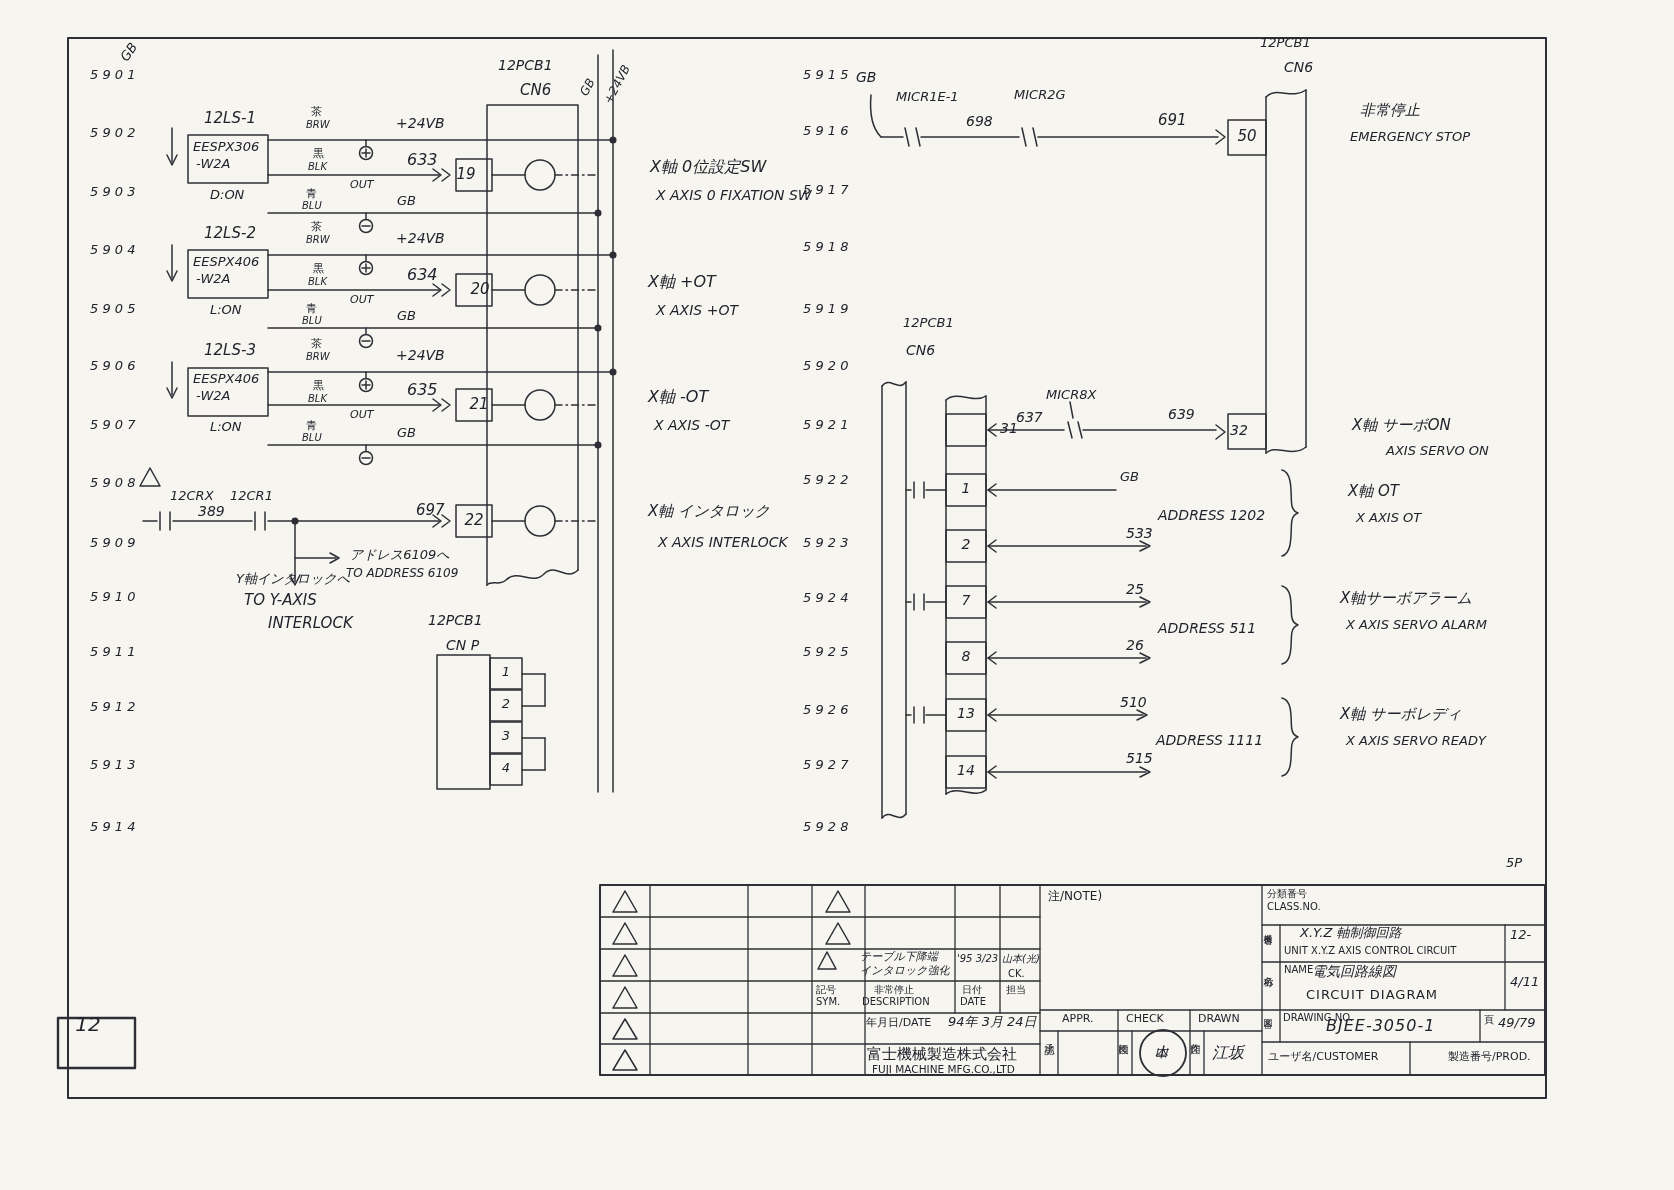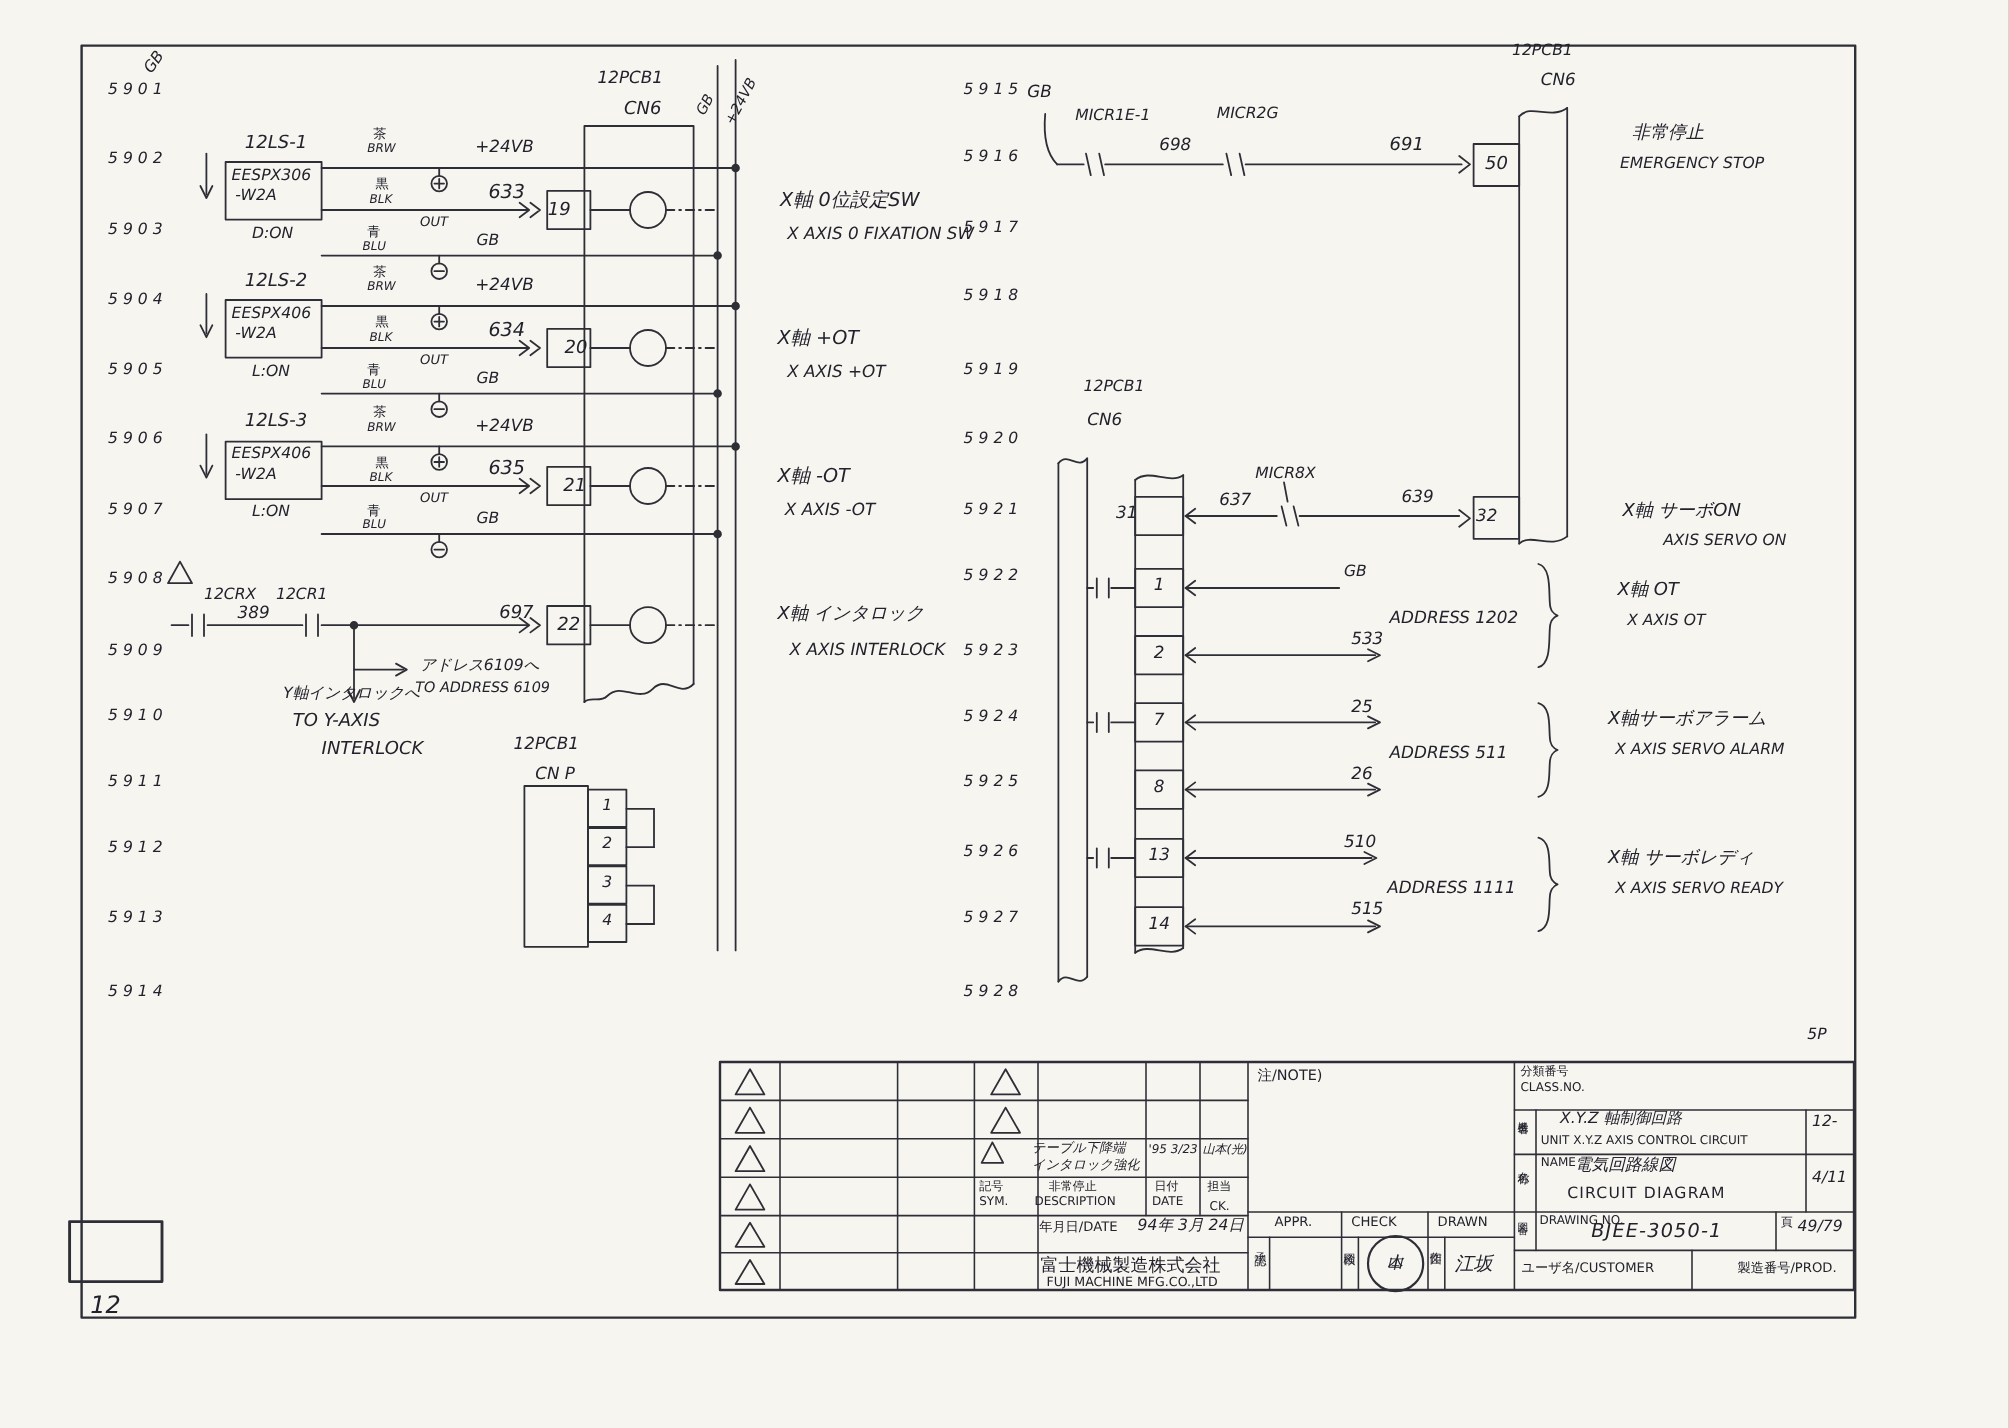--- a/index.html
+++ b/index.html
@@ -352,21 +352,21 @@
   <div class="lbl hw" style="left:1014px;top:88px;font-size:13px">MICR2G</div>
   <div class="lbl hw" style="left:1158px;top:112px;font-size:15px">691</div>
   <div class="lbl hw ctr" style="left:1228px;top:128px;width:38px;font-size:15px">50</div>
   <div class="lbl hw" style="left:1360px;top:102px;font-size:15px">非常停止</div>
   <div class="lbl hw" style="left:1350px;top:130px;font-size:13px">EMERGENCY STOP</div>
   <div class="lbl hw" style="left:1260px;top:36px;font-size:13px">12PCB1</div>
   <div class="lbl hw" style="left:1284px;top:60px;font-size:14px">CN6</div>
 
   <div class="lbl hw" style="left:903px;top:316px;font-size:13px">12PCB1</div>
   <div class="lbl hw" style="left:906px;top:343px;font-size:14px">CN6</div>
-  <div class="lbl hw ctr" style="left:909px;top:421px;width:60px;font-size:14px">31</div>
+  <div class="lbl hw ctr" style="left:979px;top:421px;width:60px;font-size:14px">31</div>
   <div class="lbl hw" style="left:1016px;top:410px;font-size:14px">637</div>
   <div class="lbl hw" style="left:1046px;top:388px;font-size:13px">MICR8X</div>
   <div class="lbl hw" style="left:1168px;top:407px;font-size:14px">639</div>
   <div class="lbl hw ctr" style="left:1228px;top:423px;width:22px;font-size:14px">32</div>
   <div class="lbl hw" style="left:1352px;top:417px;font-size:15px">X軸 サーボON</div>
   <div class="lbl hw" style="left:1386px;top:444px;font-size:13px">AXIS SERVO ON</div>
 
   <div class="lbl hw ctr" style="left:946px;top:481px;width:40px;font-size:14px">1</div>
   <div class="lbl hw ctr" style="left:946px;top:537px;width:40px;font-size:14px">2</div>
   <div class="lbl hw" style="left:1120px;top:470px;font-size:13px">GB</div>
@@ -432,21 +432,21 @@
   <div class="lbl vtx hw" style="left:1155px;top:1034px;height:40px;font-size:13px">山本</div>
   <div class="lbl hw" style="left:1212px;top:1044px;font-size:16px">江坂</div>
 
   <div class="lbl" style="left:816px;top:984px;font-size:10px">記号</div>
   <div class="lbl" style="left:816px;top:996px;font-size:10px">SYM.</div>
   <div class="lbl" style="left:874px;top:984px;font-size:10px">非常停止</div>
   <div class="lbl" style="left:862px;top:996px;font-size:10px">DESCRIPTION</div>
   <div class="lbl" style="left:962px;top:984px;font-size:10px">日付</div>
   <div class="lbl" style="left:960px;top:996px;font-size:10px">DATE</div>
   <div class="lbl" style="left:1006px;top:984px;font-size:10px">担当</div>
-  <div class="lbl" style="left:1008px;top:1000px;font-size:10px">CK.</div>
+  <div class="lbl" style="left:1008px;top:968px;font-size:10px">CK.</div>
   <div class="lbl hw" style="left:860px;top:951px;font-size:11px">テーブル下降端</div>
   <div class="lbl hw" style="left:860px;top:965px;font-size:11px">インタロック強化</div>
   <div class="lbl hw" style="left:957px;top:953px;font-size:10px;white-space:normal;width:42px">'95 3/23</div>
   <div class="lbl hw" style="left:1002px;top:953px;font-size:10px;white-space:normal;width:38px">山本(光)</div>
 
-  <div class="lbl hw ctr" style="left:58px;top:1076px;width:60px;font-size:20px">12</div>
+  <div class="lbl hw ctr" style="left:58px;top:1013px;width:60px;font-size:20px">12</div>
 
 </div>
 
 </body></html>

